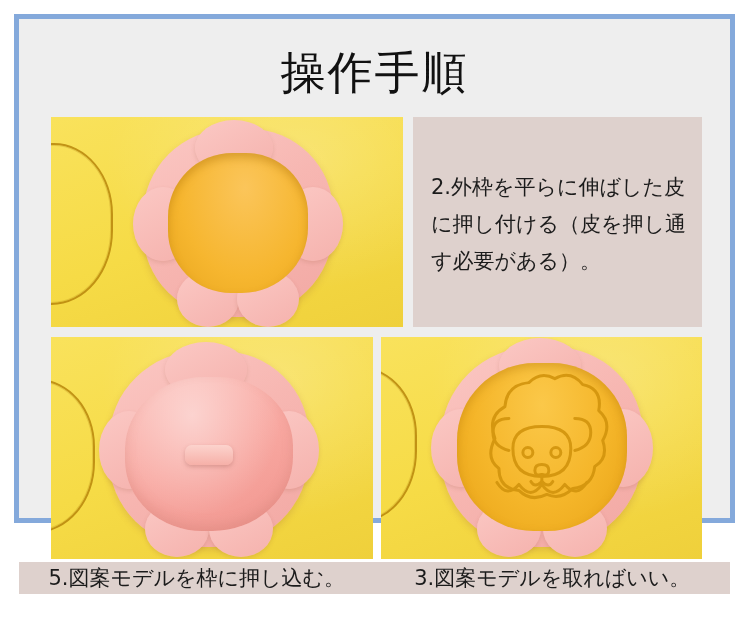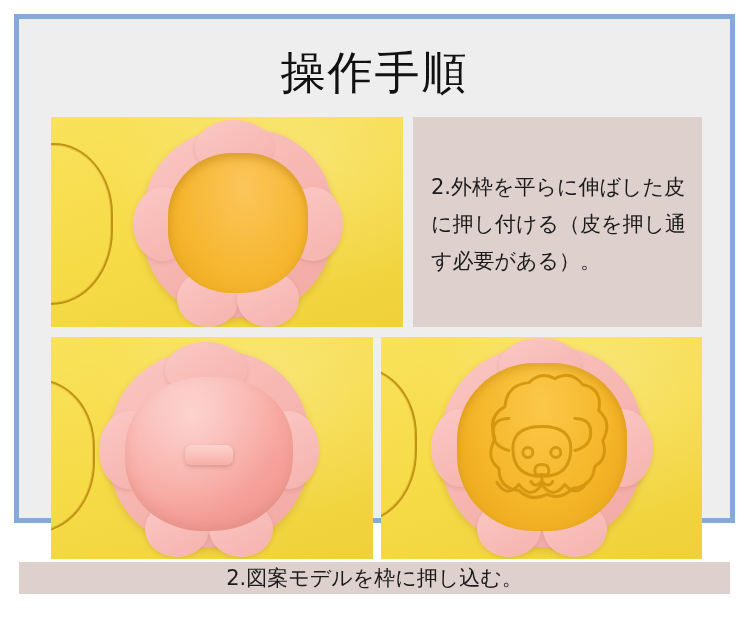--- a/index.html
+++ b/index.html
@@ -227,18 +227,19 @@
                   <path d="M85 117 q7 7 11 0"></path>
                   <path d="M40 118 q10 16 22 2 q12 16 23 0 q11 16 23 0 q12 14 22 -2"></path>
                 </g>
               </svg>
             </div>
           </div>
         </div>
       </div>
 
       <div class="captionband" style="left:0px; top:543px; right:0px; height:32px;">
-        <div class="cap">2.図案モデルを枠に押し込む。</div>
+        <div class="cap">5.図案モデルを枠に押し込む。</div>
+        <div class="cap">3.図案モデルを取ればいい。</div>
       </div>
 
     </div>
   </div>
 </div>
 
 </body></html>

